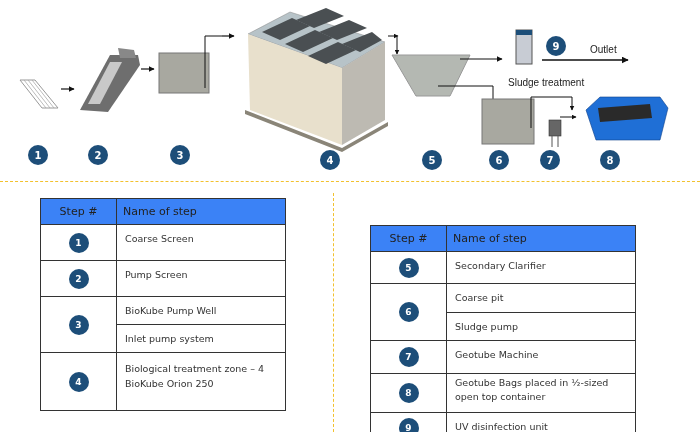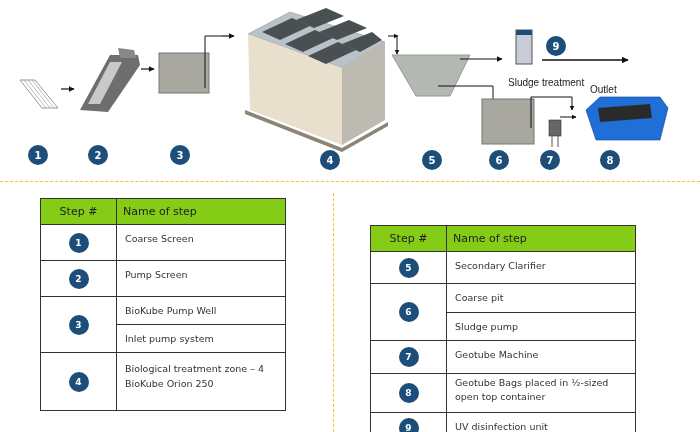--- a/index.html
+++ b/index.html
@@ -2,21 +2,21 @@
 <html><head>
 <meta charset="utf-8">
 <style>
   html,body{margin:0;padding:0;background:#fff;}
   body{width:700px;height:432px;position:relative;overflow:hidden;font-family:"Liberation Sans",sans-serif;}
   .abs{position:absolute;}
   .badge{position:absolute;width:20px;height:20px;border-radius:50%;background:#1d4e79;color:#fff;font-family:"DejaVu Sans",sans-serif;font-weight:bold;font-size:10px;display:flex;align-items:center;justify-content:center;}
   .hsep{position:absolute;left:0;top:181px;width:700px;border-top:1.5px dashed #f2c12e;}
   .vsep{position:absolute;left:333px;top:193px;height:239px;border-left:1.5px dashed #f2c12e;}
   table.steps{position:absolute;border-collapse:collapse;font-family:"DejaVu Sans",sans-serif;font-size:9.5px;color:#333;}
-  table.steps th{background:#84cc16;border:1.5px solid #333;height:25px;font-weight:normal;font-size:11px;color:#222;text-align:left;padding:0 6px;}
+  table.steps th{background:#3b82f6;border:1.5px solid #333;height:25px;font-weight:normal;font-size:11px;color:#222;text-align:left;padding:0 6px;}
   table.steps th.c1{text-align:center;}
   table.steps td{border:1px solid #333;vertical-align:top;padding:8px 8px;}
   table.steps td.num{position:relative;vertical-align:middle;padding:0;}
   table.steps td.num .b{position:relative;margin:0 auto;width:20px;height:20px;border-radius:50%;background:#1d4e79;color:#fff;font-weight:bold;font-size:9px;display:flex;align-items:center;justify-content:center;}
   .lbl{position:absolute;font-family:"Liberation Sans",sans-serif;font-size:10px;color:#222;}
 </style>
 </head>
 <body>
 
 <svg class="abs" style="left:0;top:0" width="700" height="180" viewBox="0 0 700 180">
@@ -87,21 +87,21 @@
     <line x1="558" y1="136" x2="558" y2="147" stroke="#555" stroke-width="1"></line>
   </g>
   <line x1="560" y1="117" x2="576" y2="117" stroke="#111" stroke-width="1" marker-end="url(#ah)"></line>
 
   <g>
     <polygon points="586,110 600,97 660,97 668,108 660,140 596,140" fill="#1f6fd6" stroke="#0e3f8a" stroke-width="0.6"></polygon>
     <polygon points="598,108 650,104 652,118 600,122" fill="#2a2a2a"></polygon>
   </g>
 </svg>
 
-<span class="lbl" style="left:590px;top:44px;margin-top:40px;">Outlet</span>
+<span class="lbl" style="left:590px;top:44px;">Outlet</span>
 <span class="lbl" style="left:508px;top:77px;">Sludge treatment</span>
 
 <div class="badge" style="left:28px;top:145px">1</div>
 <div class="badge" style="left:88px;top:145px">2</div>
 <div class="badge" style="left:170px;top:145px">3</div>
 <div class="badge" style="left:320px;top:150px">4</div>
 <div class="badge" style="left:422px;top:150px">5</div>
 <div class="badge" style="left:489px;top:150px">6</div>
 <div class="badge" style="left:540px;top:150px">7</div>
 <div class="badge" style="left:600px;top:150px">8</div>

